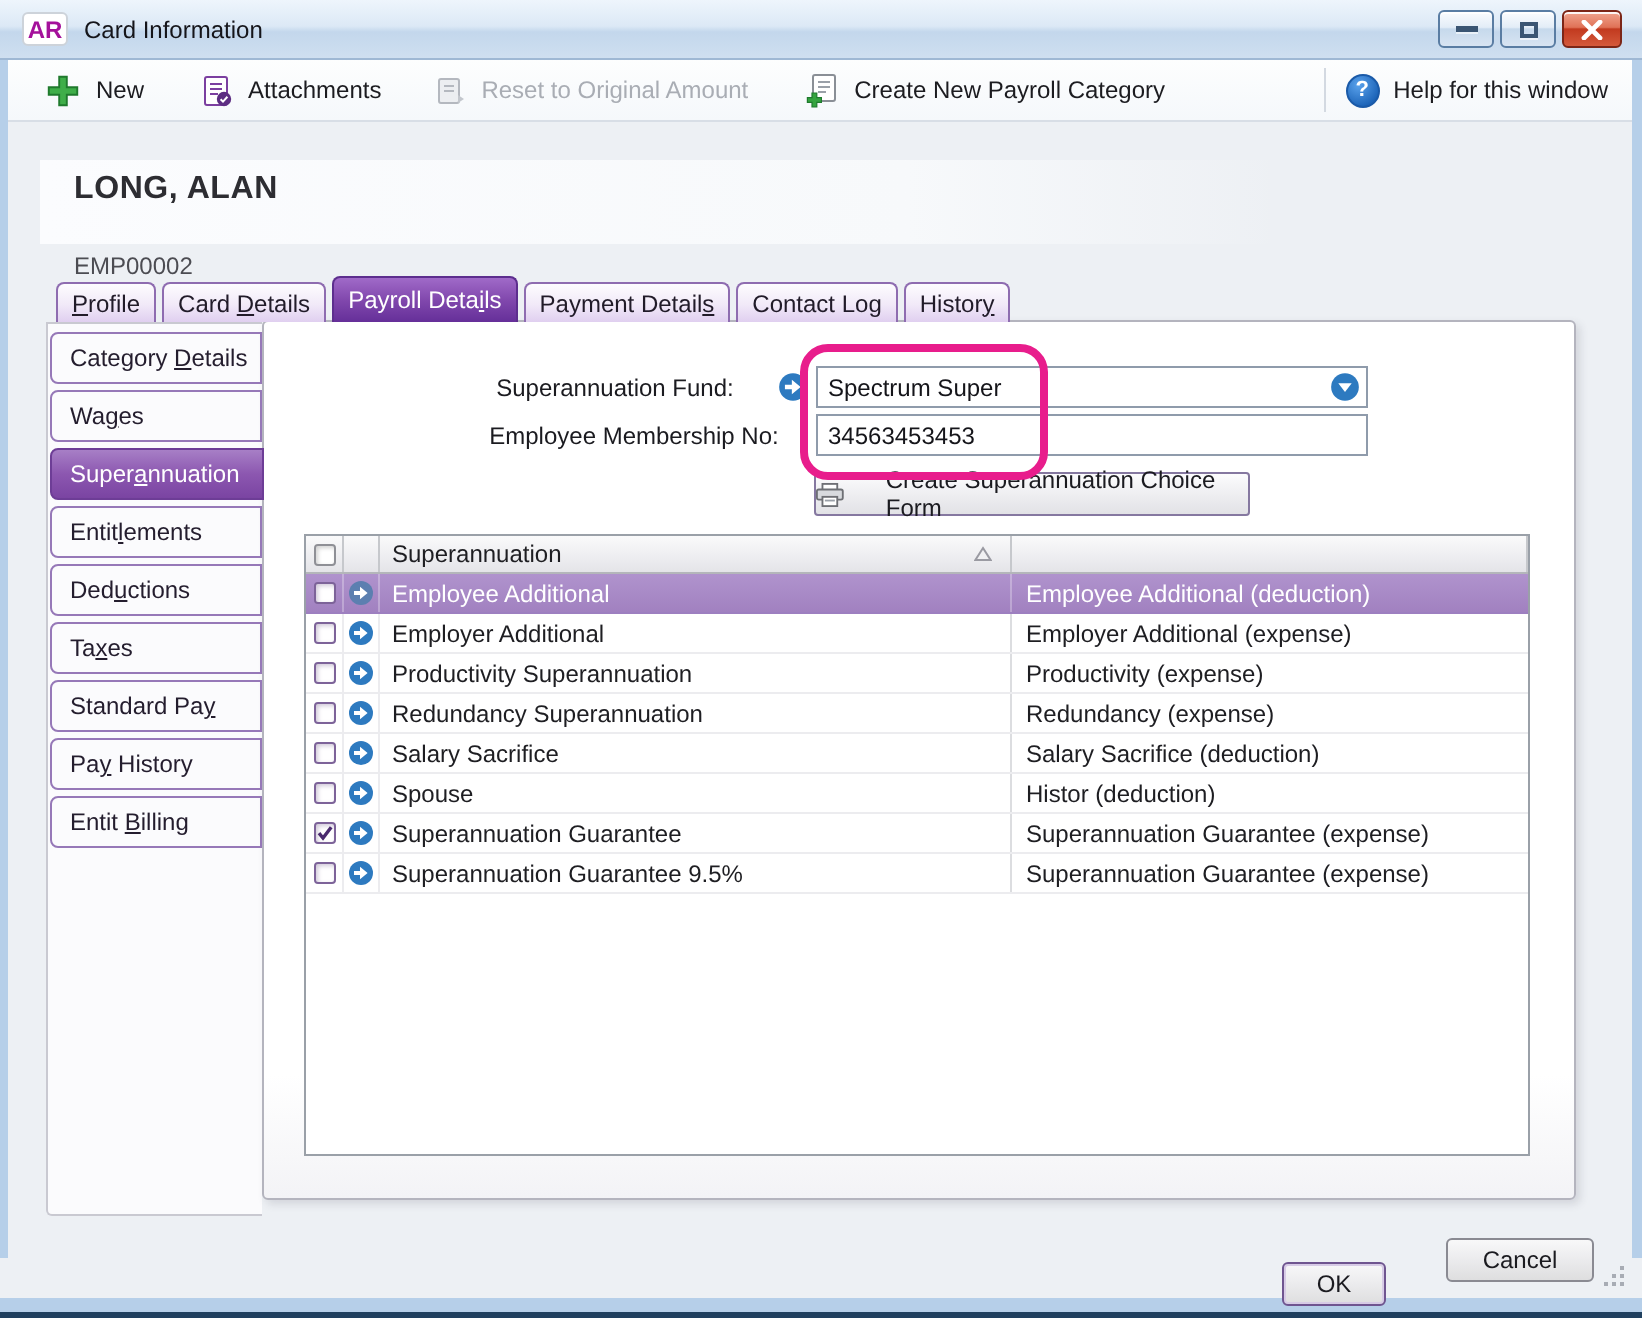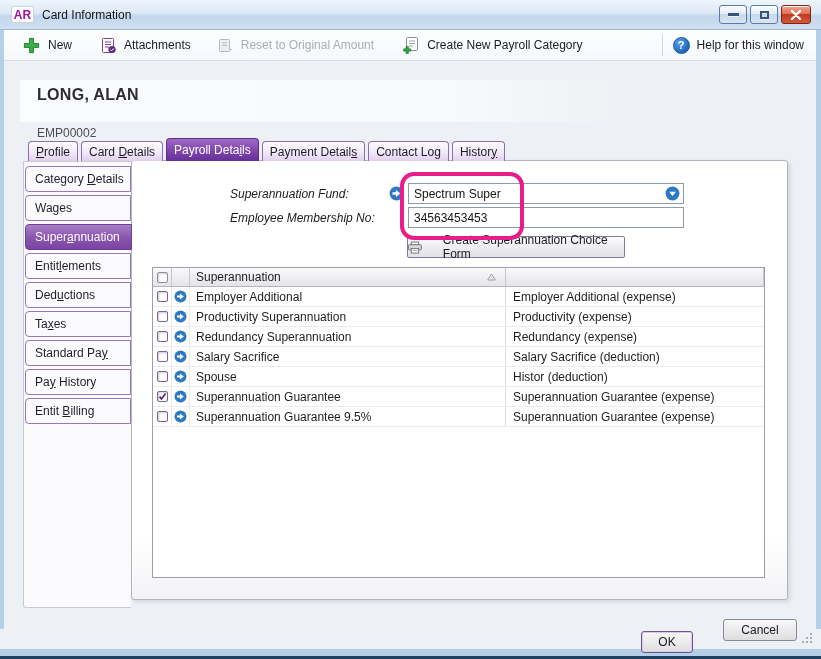--- a/index.html
+++ b/index.html
@@ -62,21 +62,21 @@
     background:linear-gradient(180deg,#ffffff 86%,#f3f3f6 100%); border:1px solid #b4b4be; border-radius:3px;
     box-shadow:2px 2px 4px rgba(60,60,80,.15); z-index:2; }
   #sidetabs { position:absolute; left:25px; top:166px; width:107px; z-index:3; list-style:none; }
   .stab { width:106px; height:26px; margin-bottom:3px; display:flex; align-items:center; padding-left:9px;
     border:1px solid #9678b8; border-radius:4px 0 0 4px;
     background:linear-gradient(180deg,#fbf8fe 0%,#ead effa 0%,#ecdff7 55%,#d5bfe9 100%); color:#241d2e; cursor:default; }
   .stab.selected { width:107px; border-color:#6d3d96; color:#fff;
     background:linear-gradient(180deg,#a77fc6 0%,#8c57b0 50%,#7a44a2 100%); }
 
   
-  .flabel { position:absolute; text-align:left; color:#1b1b20; z-index:3;font-style:italic; }
+  .flabel { position:absolute; text-align:center; color:#1b1b20; z-index:3; }
   #fundlabel { left:230px; top:187px; width:155px; }
   #memlabel  { left:230px; top:211px; width:174px; }
   .field { position:absolute; height:21px; border:1px solid #8f9bab; background:#fff; padding:0 5px;
     font-family:"Liberation Sans",sans-serif; font-size:12px; color:#15151a; z-index:3; }
   #fundfield { left:408px; top:183px; width:276px; }
   #memfield  { left:408px; top:207px; width:276px; }
   .circ-ico { position:absolute; z-index:4; display:inline-flex; }
   #fundopen { left:389px; top:186px; }
   #funddrop { left:665px; top:186px; }
 
@@ -292,20 +292,35 @@
         <span>Superannuation</span>
         <span class="sortmark">
             <svg width="9" height="8" viewBox="0 0 9 8">
               <path d="M4.5 1L8.3 7H0.7z" fill="#f0f0f2" stroke="#9a9aa2"></path>
             </svg>
           </span>
       </div>
       <div class="tc c4"></div>
     </div>
 
+    <div class="trow sel">
+      <div class="tc c1">
+          <span class="cb"></span>
+        </div>
+      <div class="tc c2">
+          <span class="arrow">
+            <svg width="13" height="13" viewBox="0 0 13 13">
+              <circle cx="6.5" cy="6.5" r="6" fill="currentColor"></circle>
+              <path d="M3 5.5H6V3.4L9.8 6.5 6 9.6V7.5H3z" fill="#fff"></path>
+            </svg>
+          </span>
+        </div>
+      <div class="tc c3">Employee Additional</div>
+      <div class="tc c4">Employee Additional (deduction)</div>
+    </div>
     <div class="trow">
       <div class="tc c1">
           <span class="cb"></span>
         </div>
       <div class="tc c2">
           <span class="arrow">
             <svg width="13" height="13" viewBox="0 0 13 13">
               <circle cx="6.5" cy="6.5" r="6" fill="currentColor"></circle>
               <path d="M3 5.5H6V3.4L9.8 6.5 6 9.6V7.5H3z" fill="#fff"></path>
             </svg>

